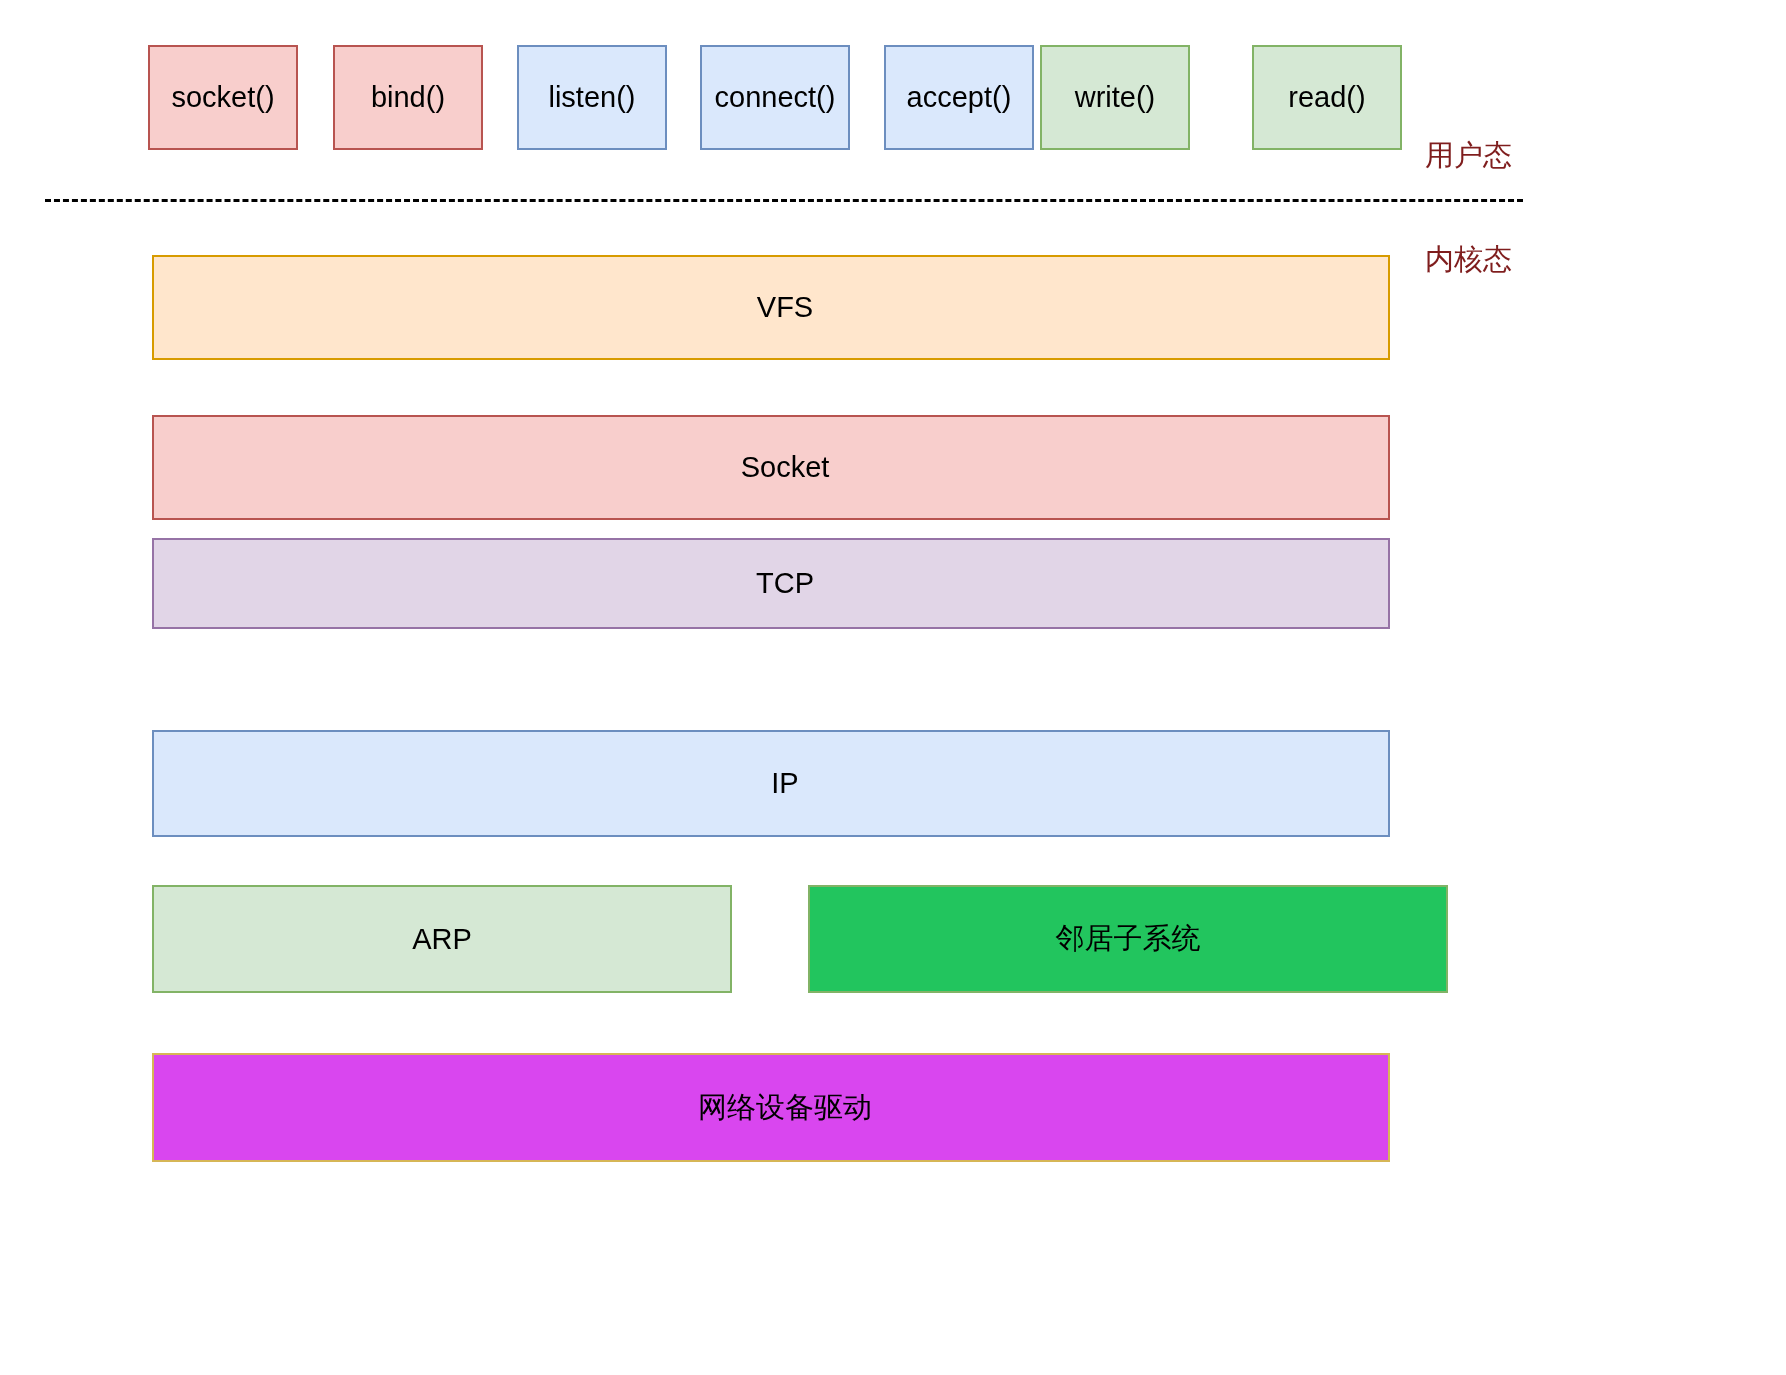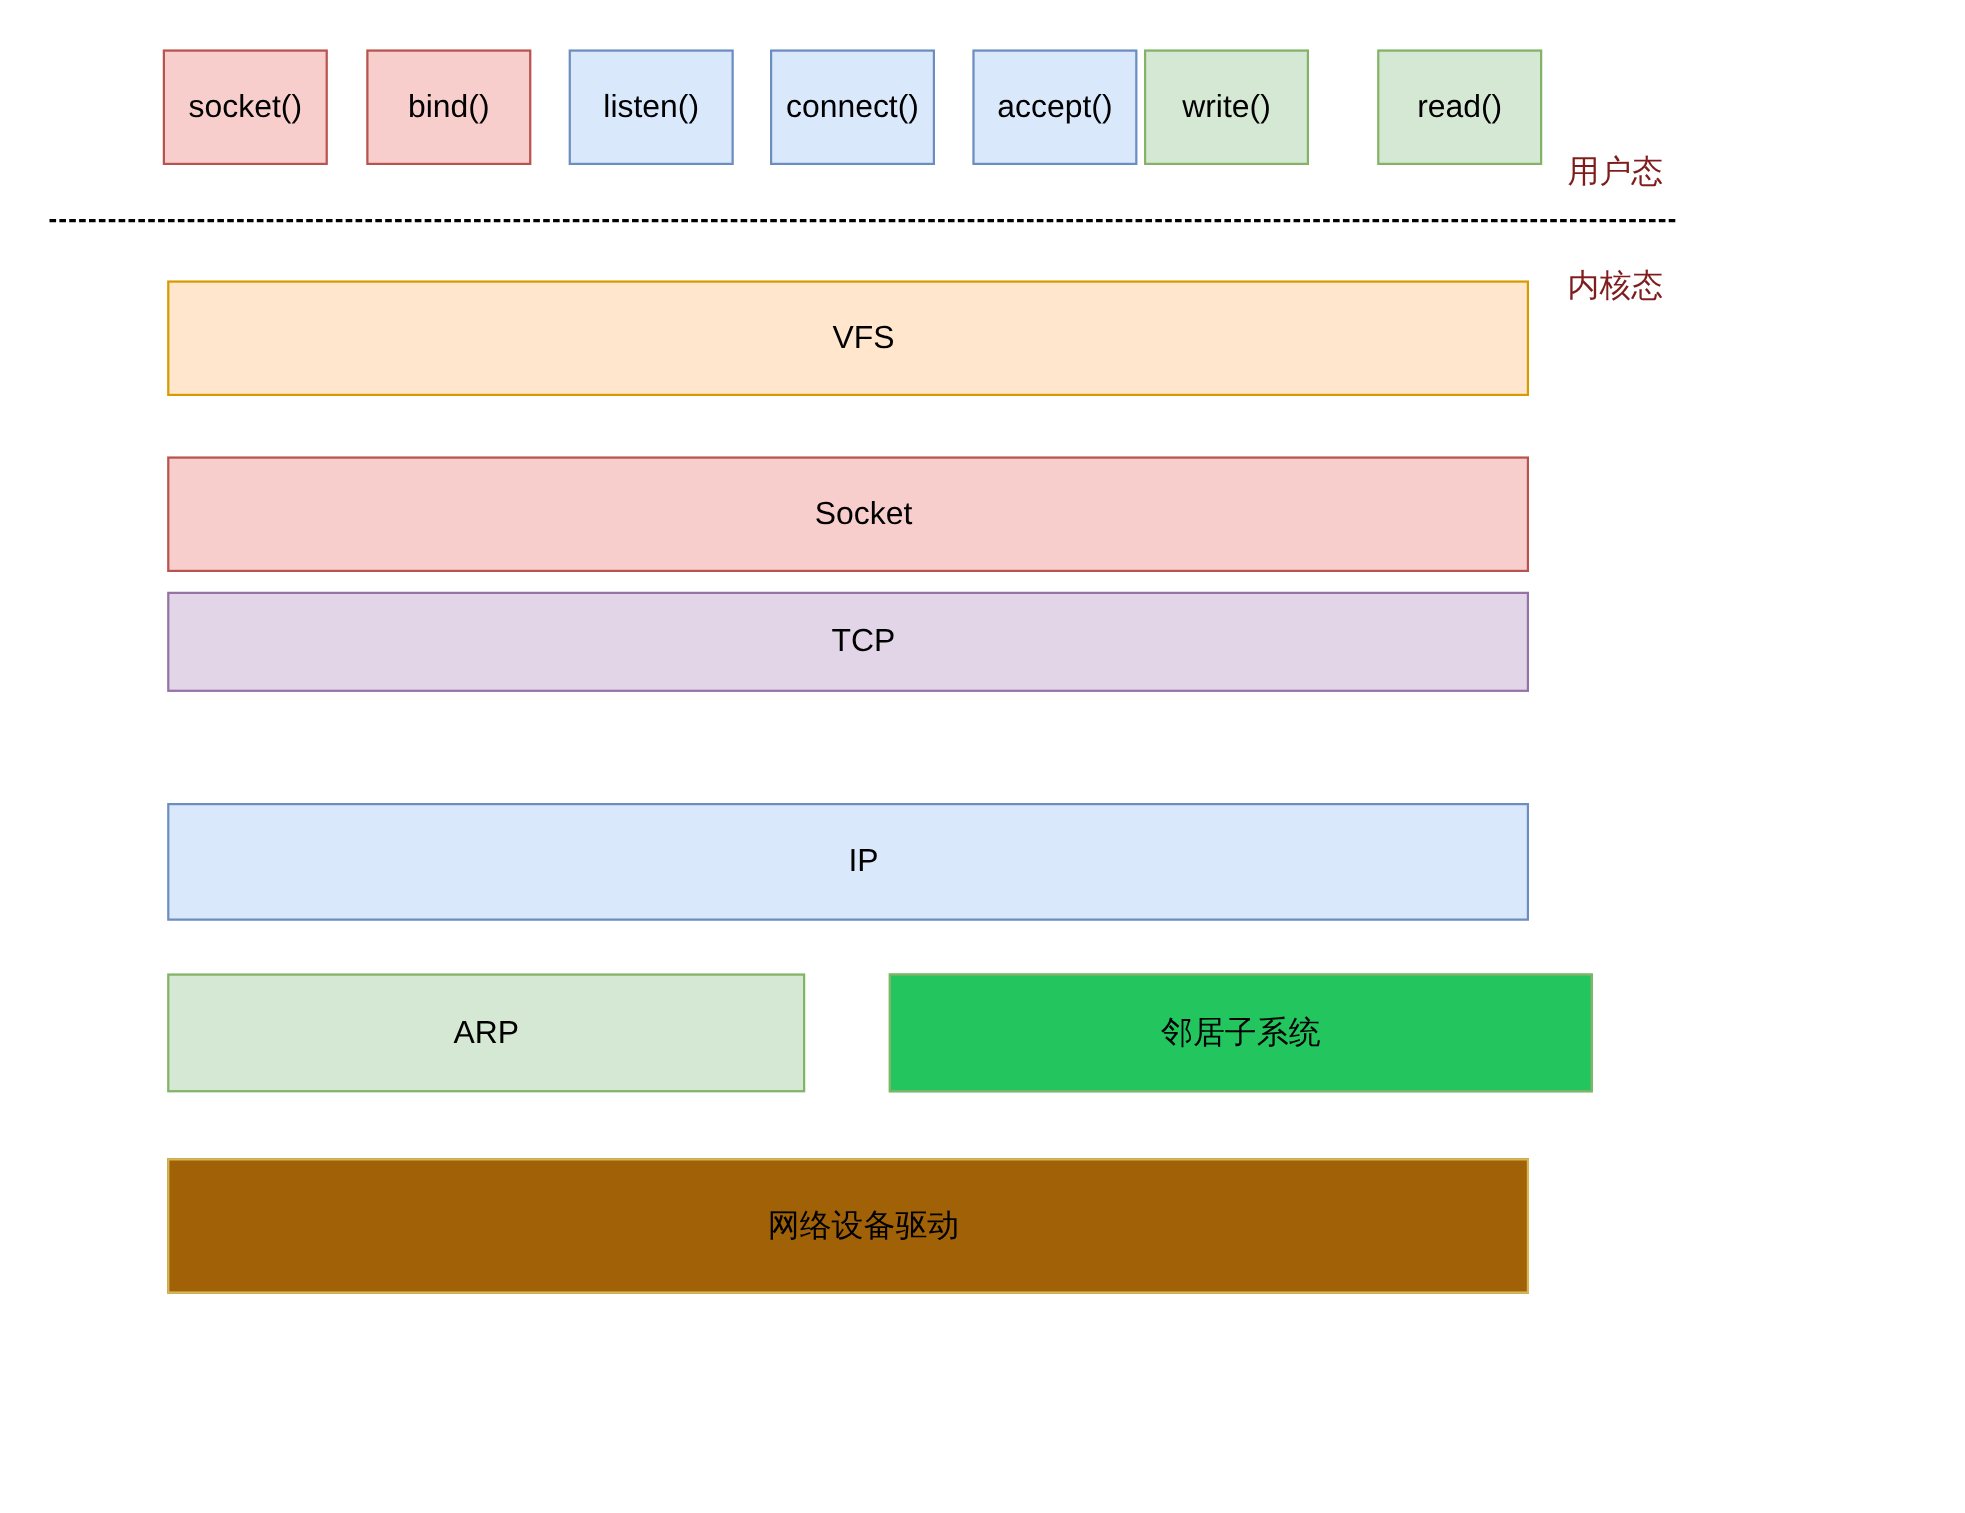--- a/index.html
+++ b/index.html
@@ -99,17 +99,17 @@
     <span>IP</span>
   </div>
 
   <div class="box" style="top: 885px; left: 152px; width: 580px; height: 108px; background-color: rgb(213, 232, 212); border-color: rgb(130, 179, 102);">
     <span>ARP</span>
   </div>
   <div class="box" style="top: 885px; left: 808px; width: 640px; height: 108px; background-color: #22c55e; border-color: rgb(130, 179, 102);">
     <span>邻居子系统</span>
   </div>
 
-  <div class="box layer-box" style="top: 1053px; height: 123px; background-color: #a16207; border-color: rgb(214, 182, 86);">
+  <div class="box layer-box" style="top: 1053px; height: 109px; background-color: #d946ef; border-color: rgb(214, 182, 86);">
     <span>网络设备驱动</span>
   </div>
 
 </div>
 
 </body></html>

